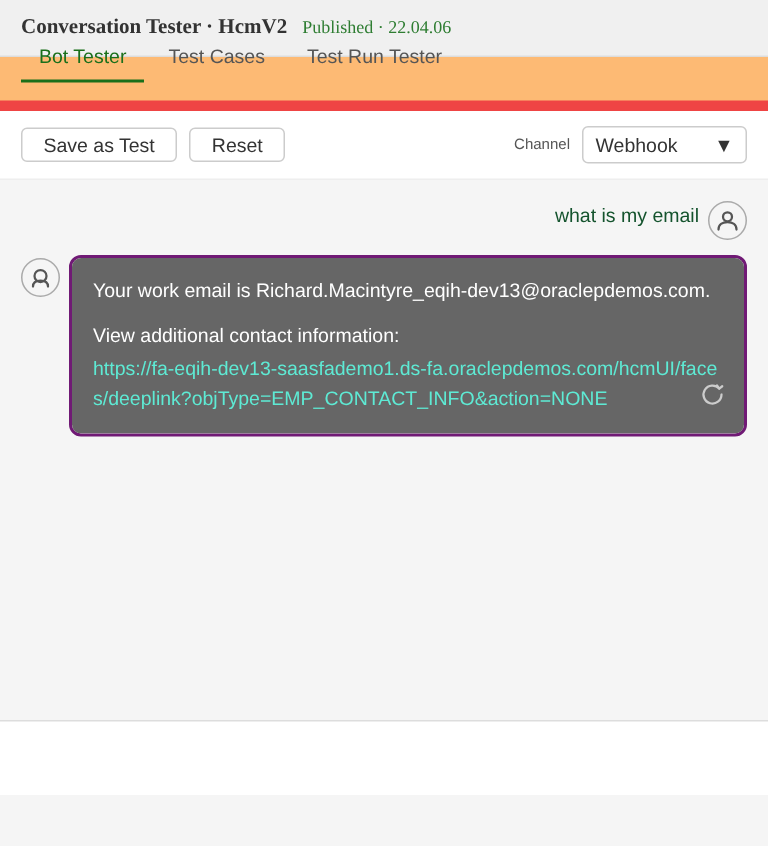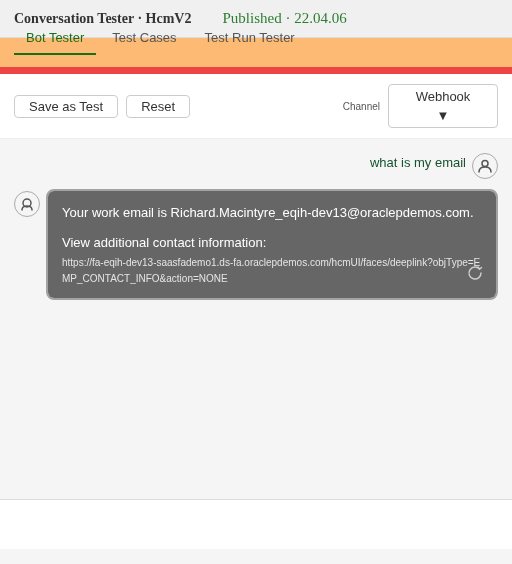--- a/index.html
+++ b/index.html
@@ -22,24 +22,23 @@
       gap: 10px;
       height: 38px;
       font-family: Liberation Serif, serif;
     }
     .header-title {
       font-size: 14px;
       font-weight: 600;
       color: #333;
     }
     .header-badge {
-      font-size: 15px;
+      font-size: 12px;
       color: #2e7d32;
       font-weight: 500;
-      margin-left: 21px;
     }
 
     
     .tabs {
       display: flex;
       background: #fdba74;
       border-bottom: 7px solid #ef4444;
       padding: 12px 14px;
       height: 36px;
       align-items: flex-end;
@@ -86,21 +85,20 @@
       display: flex;
       align-items: center;
       border: 1px solid #ccc;
       border-radius: 4px;
       background: #fff;
       padding: 4px 8px;
       gap: 4px;
       cursor: pointer;
       min-width: 110px;
       justify-content: space-between;
-      flex-direction: column;
     }
     .channel-select-wrap span {
       font-size: 13px;
       color: #333;
     }
     .chevron-down {
       font-size: 10px;
       color: #555;
     }
 
@@ -227,25 +225,25 @@
     </div>
   </div>
 
   <div style="display:flex; align-items:flex-start; gap:6px;">
     <div class="bot-avatar">
       <svg width="16" height="16" viewBox="0 0 16 16" fill="none">
         <circle cx="8" cy="7" r="4" stroke="#555" stroke-width="1.5"></circle>
         <path d="M3 14c0-2.761 2.239-4 5-4s5 1.239 5 4" stroke="#555" stroke-width="1.5" stroke-linecap="round"></path>
       </svg>
     </div>
-    <div style="flex:1; border:2px solid #a3a3a3; border-radius:8px; overflow:hidden;">
+    <div style="flex:1; border:2px solid #701a75; border-radius:8px; overflow:hidden;">
       <div style="background:#666; color:#fff; padding:12px 14px; font-size:13px; line-height:1.55; position:relative;">
         <div style="margin-bottom:10px;">Your work email is Richard.Macintyre_eqih-dev13@oraclepdemos.com.</div>
         <div>View additional contact information:</div>
-        <div style="word-break:break-all; color:#e5e5e5; font-size:10px; margin-top:2px;">https://fa-eqih-dev13-saasfademo1.ds-fa.oraclepdemos.com/hcmUI/faces/deeplink?objType=EMP_CONTACT_INFO&amp;action=NONE</div>
+        <div style="word-break:break-all; color:#5eead4; font-size:13px; margin-top:2px;">https://fa-eqih-dev13-saasfademo1.ds-fa.oraclepdemos.com/hcmUI/faces/deeplink?objType=EMP_CONTACT_INFO&amp;action=NONE</div>
         <div style="position:absolute; bottom:10px; right:12px;">
           <svg width="18" height="18" viewBox="0 0 18 18" fill="none">
             <path d="M15 9a6 6 0 1 1-1.5-3.93" stroke="#ccc" stroke-width="1.5" stroke-linecap="round"></path>
             <polyline points="12,3 13.5,5.07 15.5,3.5" stroke="#ccc" stroke-width="1.5" stroke-linecap="round" stroke-linejoin="round"></polyline>
           </svg>
         </div>
       </div>
     </div>
   </div>
 

